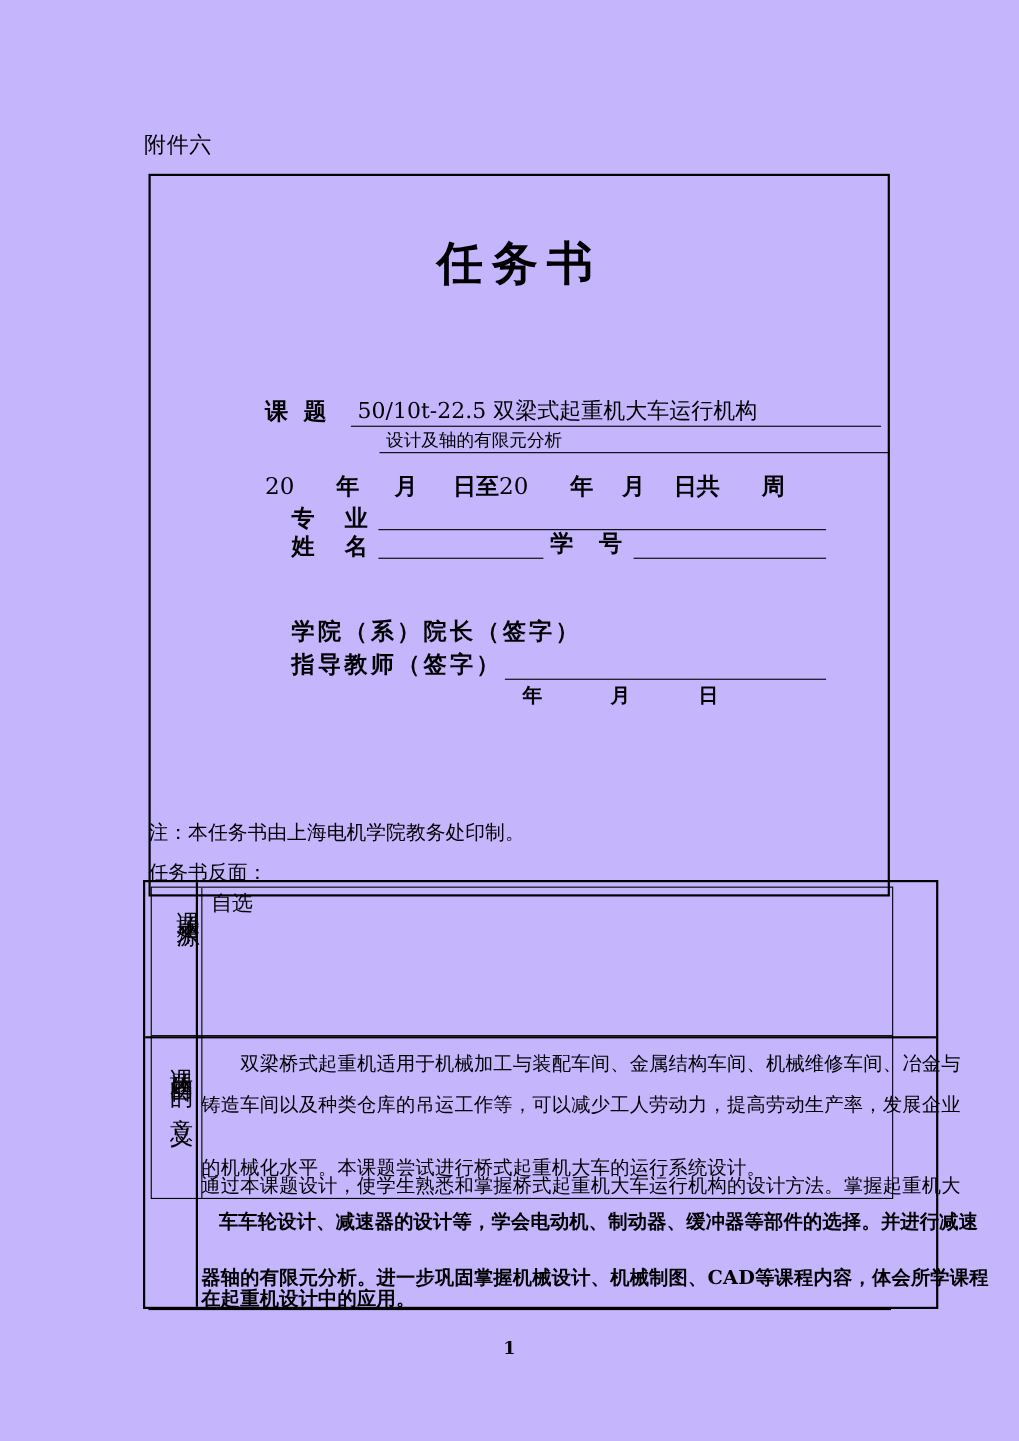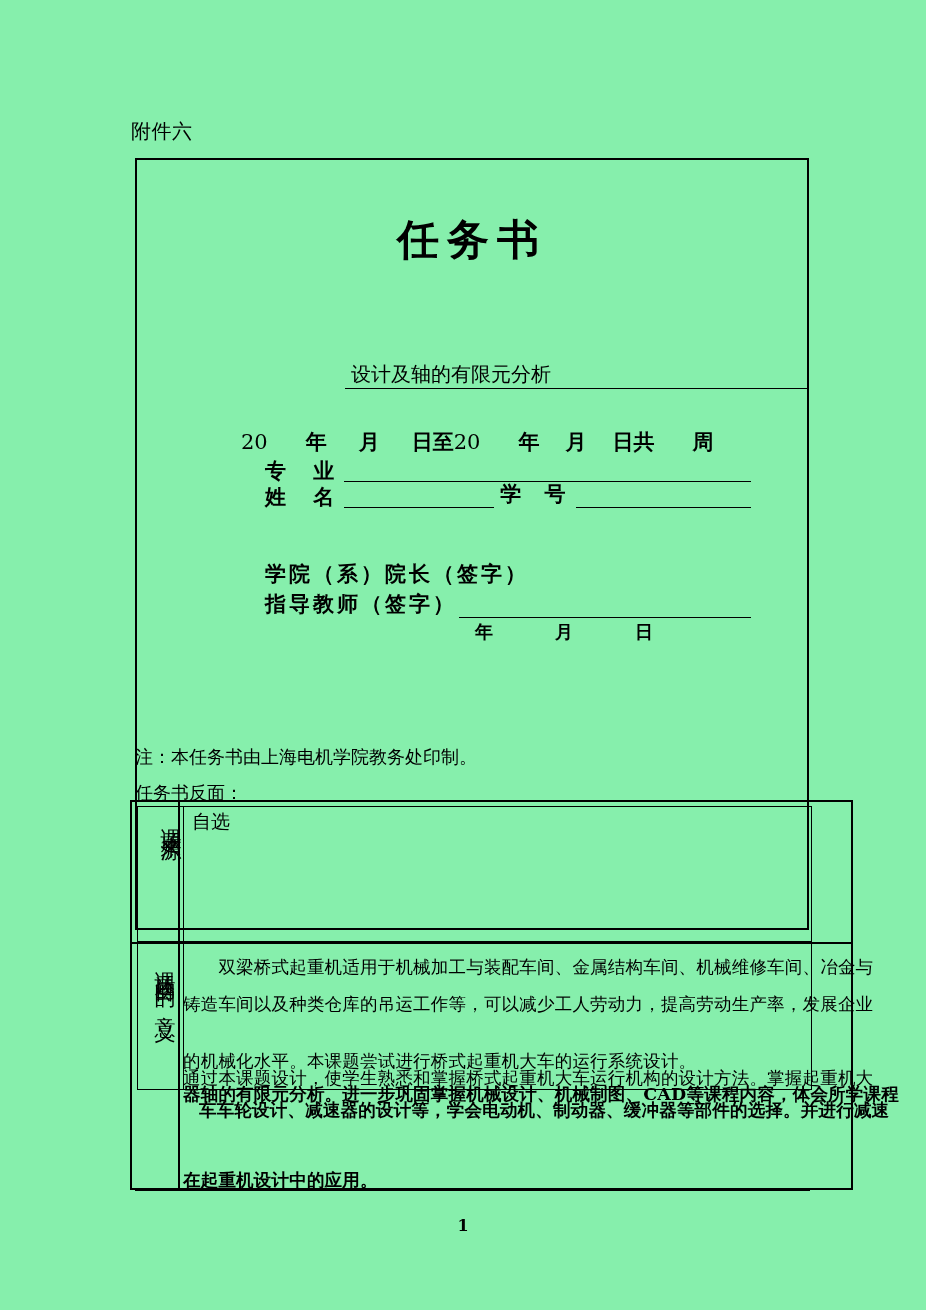--- a/index.html
+++ b/index.html
@@ -8,42 +8,42 @@
     background: #ffffff;
   }
   body {
     font-family: "DejaVu Serif", "Liberation Serif", serif;
     color: #000000;
   }
   .page {
     position: relative;
     width: 926px;
     height: 1310px;
-    background: #86efac;
+    background: #c4b5fd;
     overflow: hidden;
   }
 
   
   .attach-label {
     position: absolute;
     left: 131px;
     top: 118px;
     font-size: 20px;
     font-family: "DejaVu Serif", "Liberation Serif", serif;
     letter-spacing: 0.5px;
     white-space: nowrap;
   }
 
   
   .top-box {
     position: absolute;
     left: 135px;
     top: 158px;
     width: 674px;
-    height: 772px;
+    height: 657px;
     border: 2px solid #000;
     box-sizing: border-box;
     background: transparent;
   }
 
   .doc-title {
     position: absolute;
     left: 0;
     right: 0;
     top: 52px;
@@ -79,21 +79,21 @@
     border-bottom: 1.5px solid #000;
     font-size: 20px;
     padding: 0 2px 1px 6px;
     white-space: nowrap;
     line-height: 1.25;
   }
   .subject-val2 {
     margin-left: 104px;
     width: 456px;
     border-bottom: 1.5px solid #000;
-    font-size: 20px;
+    font-size: 16px;
     padding: 2px 2px 1px 6px;
     white-space: nowrap;
     line-height: 1.25;
   }
 
   
   .date-line {
     position: absolute;
     left: 104px;
     top: 268px;
@@ -292,21 +292,21 @@
     left: 183px;
     font-size: 17.5px;
     letter-spacing: 0.2px;
     white-space: nowrap;
   }
   .pl-1 { top: 955px; }
   .pl-2 { top: 992px; }
   .pl-3 { top: 1029px; margin-top: 20px; }
   .pl-4 { top: 1066px; }
   .pl-5 { top: 1098px; font-weight: bold; margin-left: 16px; }
-  .pl-6 { top: 1082px; font-weight: bold; }
+  .pl-6 { top: 1149px; font-weight: bold; }
   .pl-7 { top: 1168px; font-weight: bold; }
 
   
   .footer-rule {
     position: absolute;
     left: 135px;
     top: 1190px;
     width: 675px;
     border-top: 1.5px solid #000;
   }
@@ -325,20 +325,24 @@
 
 <div class="page">
 
   <div class="attach-label">附件六</div>
 
   <div class="top-box">
 
     <div class="doc-title">任务书</div>
 
     <div class="subject-block">
+      <div class="subject-row">
+        <span class="subject-key">课题</span>
+        <span class="subject-val">50/10t-22.5 双梁式起重机大车运行机构</span>
+      </div>
       <div class="subject-val2">设计及轴的有限元分析</div>
     </div>
 
     <div class="date-line">
       <span>20</span><span class="sp-a"></span><span class="cjk">年</span><span class="sp-b"></span><span class="cjk">月</span><span class="sp-b"></span><span class="cjk">日</span><span class="cjk">至</span><span>20</span><span class="sp-a"></span><span class="cjk">年</span><span class="sp-c"></span><span class="cjk">月</span><span class="sp-c"></span><span class="cjk">日</span><span class="cjk">共</span><span class="sp-a"></span><span class="cjk">周</span>
     </div>
 
     <div class="field-rows">
       <div class="field-row">
         <span class="field-key">专&nbsp;业</span>

